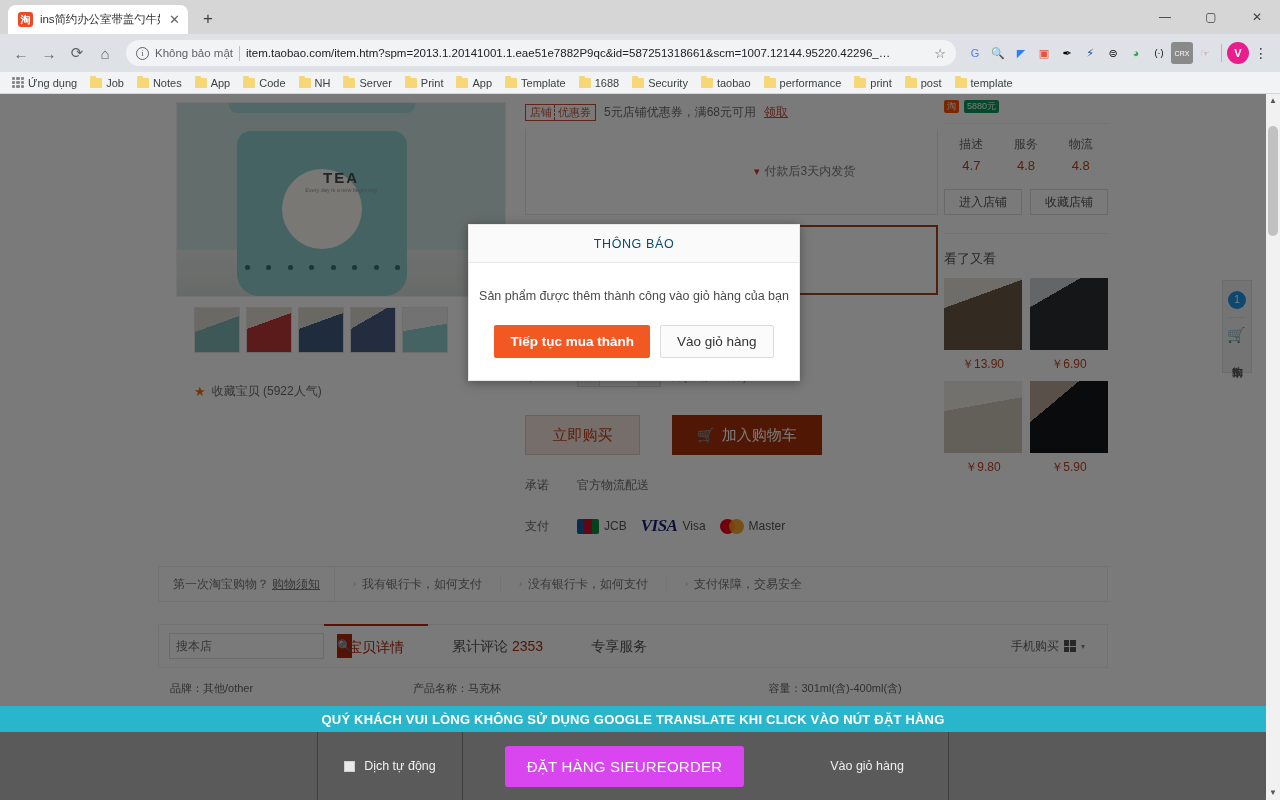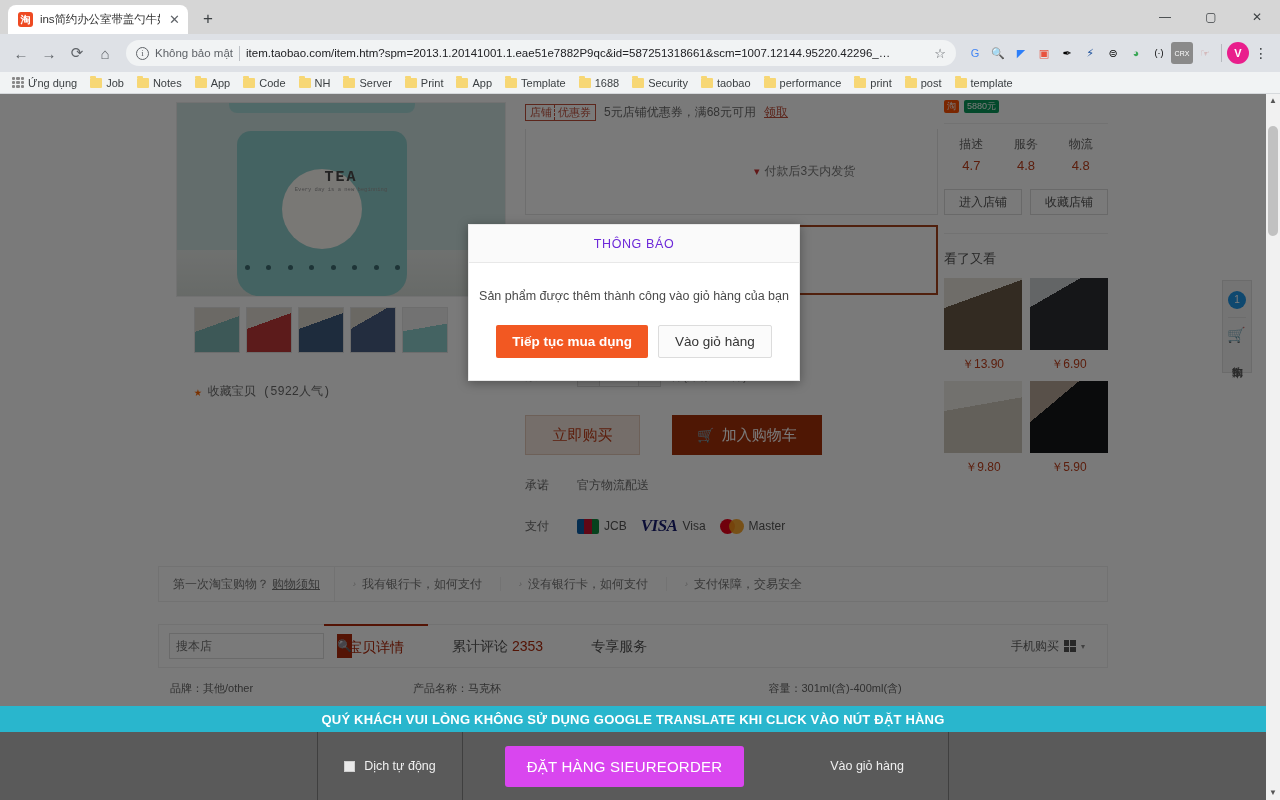--- a/index.html
+++ b/index.html
@@ -124,21 +124,21 @@
   .backdrop {
     position: absolute; inset: 0; background: rgba(0,0,0,0.52); z-index: 40;
   }
 
   .content-wrap {
     width: 950px; margin: 0 auto; position: relative; padding-top: 0;
   }
 
   
   .prod-main { display: flex; position: relative; }
-  .prod-left { width: 355px; padding: 8px 0 0 18px; font-family: Liberation Mono, monospace; }
+  .prod-left { width: 355px; padding: 8px 0 0 18px; }
   .main-img {
     width: 330px; height: 195px; background: #cfe3e2; position: relative;
     overflow: hidden; border: 1px solid #eee;
   }
   .mug {
     position: absolute; left: 60px; bottom: 0; width: 170px; height: 165px;
     background: #8fcfcc; border-radius: 14px 14px 22px 22px;
   }
   .mug::after {
     content: ''; position: absolute; left: 50%; top: 38px; transform: translateX(-50%);
@@ -397,21 +397,21 @@
   
   .modal {
     position: absolute; left: 468px; top: 130px; width: 332px;
     background: #fff; z-index: 50; box-shadow: 0 2px 10px rgba(0,0,0,.35);
     border: 1px solid #e8e8e8;
   }
   .modal-head {
     height: 38px; background: #fafafa; border-bottom: 1px solid #e8e8e8;
     display: flex; align-items: center; justify-content: center;
   }
-  .modal-title { font-size: 12.5px; color: #6d28d9; letter-spacing: .6px; }
+  .modal-title { font-size: 12.5px; color: #0c4a6e; letter-spacing: .6px; }
   .modal-body { padding: 26px 0 22px; text-align: center; }
   .modal-msg { font-size: 12.5px; color: #4a4a4a; }
   .modal-btns { display: flex; justify-content: center; gap: 10px; margin-top: 22px; }
   .btn-primary {
     background: #f25822; color: #fff; font-size: 13.5px; font-weight: bold;
     padding: 8px 16px; border: none; cursor: pointer; border-radius: 2px;
     font-family: "Liberation Sans", sans-serif;
   }
   .btn-secondary {
     background: #fbfbfb; color: #333; font-size: 13.5px; padding: 8px 16px;
@@ -826,21 +826,21 @@
 
     <div class="backdrop"></div>
 
     <div class="modal">
       <div class="modal-head">
         <div class="modal-title">THÔNG BÁO</div>
       </div>
       <div class="modal-body">
         <div class="modal-msg">Sản phẩm được thêm thành công vào giỏ hàng của bạn</div>
         <div class="modal-btns">
-          <button class="btn-primary">Tiếp tục mua dụng</button>
+          <button class="btn-primary">Tiếp tục mua thành</button>
           <button class="btn-secondary">Vào giỏ hàng</button>
         </div>
       </div>
     </div>
 
     <div class="scrollbar">
       <div class="sb-arrow">▲</div>
       <div class="sb-thumb"></div>
       <div class="sb-arrow bot">▼</div>
     </div>

